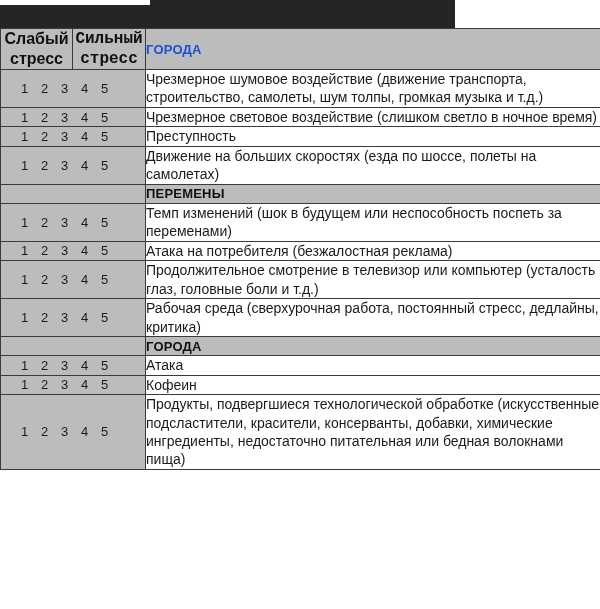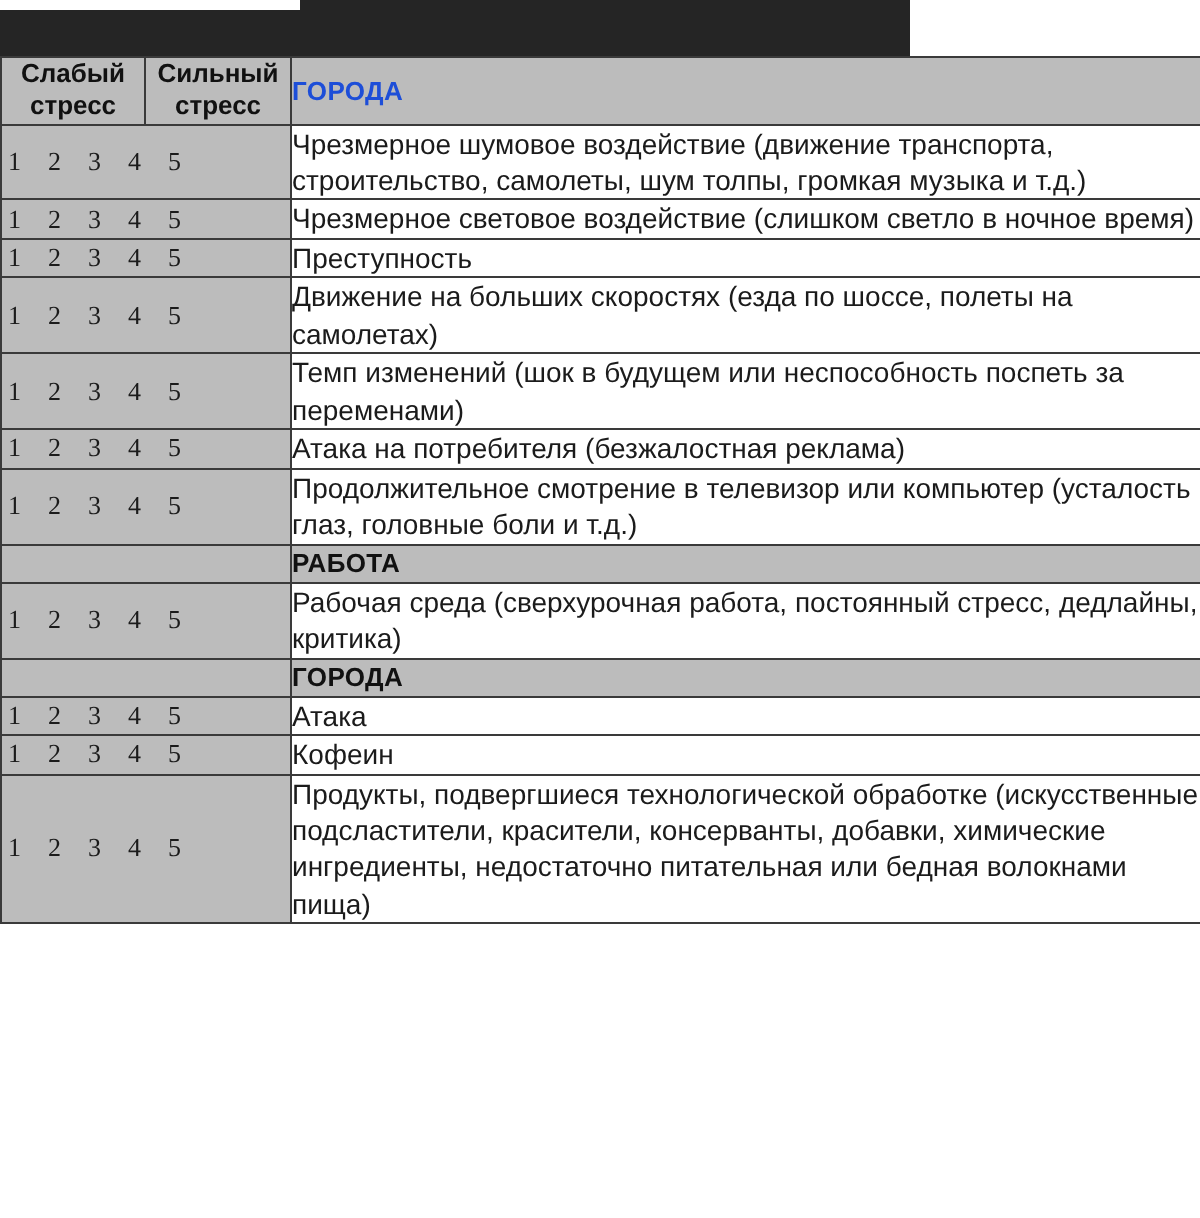--- a/index.html
+++ b/index.html
@@ -57,42 +57,41 @@
   }
   td.rate-cell.blank {
     background: #bcbcbc;
   }
 
   .scale {
     display: block;
     white-space: nowrap;
     font-size: 13px;
     color: #1b1b1b;
-    padding-left: 3px;
+    padding-left: 20px;
     letter-spacing: 0;
-    font-family: Liberation Serif, serif;
   }
   .scale .num {
     display: inline-block;
     width: 20px;
     text-align: left;
   }
 
   
   td.hdr-left, td.hdr-right {
     background: #bcbcbc;
     font-weight: bold;
-    font-size: 13px;
+    font-size: 16px;
     color: #111111;
     text-align: center;
     line-height: 1.25;
     padding: 5px 2px;
   }
   td.hdr-left { width: 72px; }
-  td.hdr-right { width: 73px; }
+  td.hdr-right { width: 73px; font-family: Liberation Mono, monospace; }
 
   td.hdr-title {
     background: #bcbcbc;
     font-weight: bold;
     font-size: 13px;
     color: #1d4ed8;
     padding: 6px 0 6px 8px;
     letter-spacing: 0.2px;
   }
 
@@ -156,40 +155,40 @@
         </td>
         <td class="item-cell">Преступность</td>
       </tr>
       <tr>
         <td class="rate-cell" colspan="2">
           <span class="scale"><span class="num">1</span><span class="num">2</span><span class="num">3</span><span class="num">4</span><span class="num">5</span></span>
         </td>
         <td class="item-cell">Движение на больших скоростях (езда по шоссе, полеты на самолетах)</td>
       </tr>
       <tr>
+        <td class="rate-cell blank" colspan="2">&nbsp;</td>
+        <td class="section-cell">ПЕРЕМЕНЫ</td>
+      </tr>
+      <tr>
         <td class="rate-cell" colspan="2">
           <span class="scale"><span class="num">1</span><span class="num">2</span><span class="num">3</span><span class="num">4</span><span class="num">5</span></span>
         </td>
         <td class="item-cell">Темп изменений (шок в будущем или неспособность поспеть за переменами)</td>
       </tr>
       <tr>
         <td class="rate-cell" colspan="2">
           <span class="scale"><span class="num">1</span><span class="num">2</span><span class="num">3</span><span class="num">4</span><span class="num">5</span></span>
         </td>
         <td class="item-cell">Атака на потребителя (безжалостная реклама)</td>
       </tr>
       <tr>
         <td class="rate-cell" colspan="2">
           <span class="scale"><span class="num">1</span><span class="num">2</span><span class="num">3</span><span class="num">4</span><span class="num">5</span></span>
         </td>
         <td class="item-cell">Продолжительное смотрение в телевизор или компьютер (усталость глаз, головные боли и т.д.)</td>
-      </tr>
-      <tr>
-        <td class="rate-cell blank" colspan="2">&nbsp;</td>
-        <td class="section-cell">РАБОТА</td>
       </tr>
       <tr>
         <td class="rate-cell" colspan="2">
           <span class="scale"><span class="num">1</span><span class="num">2</span><span class="num">3</span><span class="num">4</span><span class="num">5</span></span>
         </td>
         <td class="item-cell">Рабочая среда (сверхурочная работа, постоянный стресс, дедлайны, критика)</td>
       </tr>
       <tr>
         <td class="rate-cell blank" colspan="2">&nbsp;</td>
         <td class="section-cell">ГОРОДА</td>

